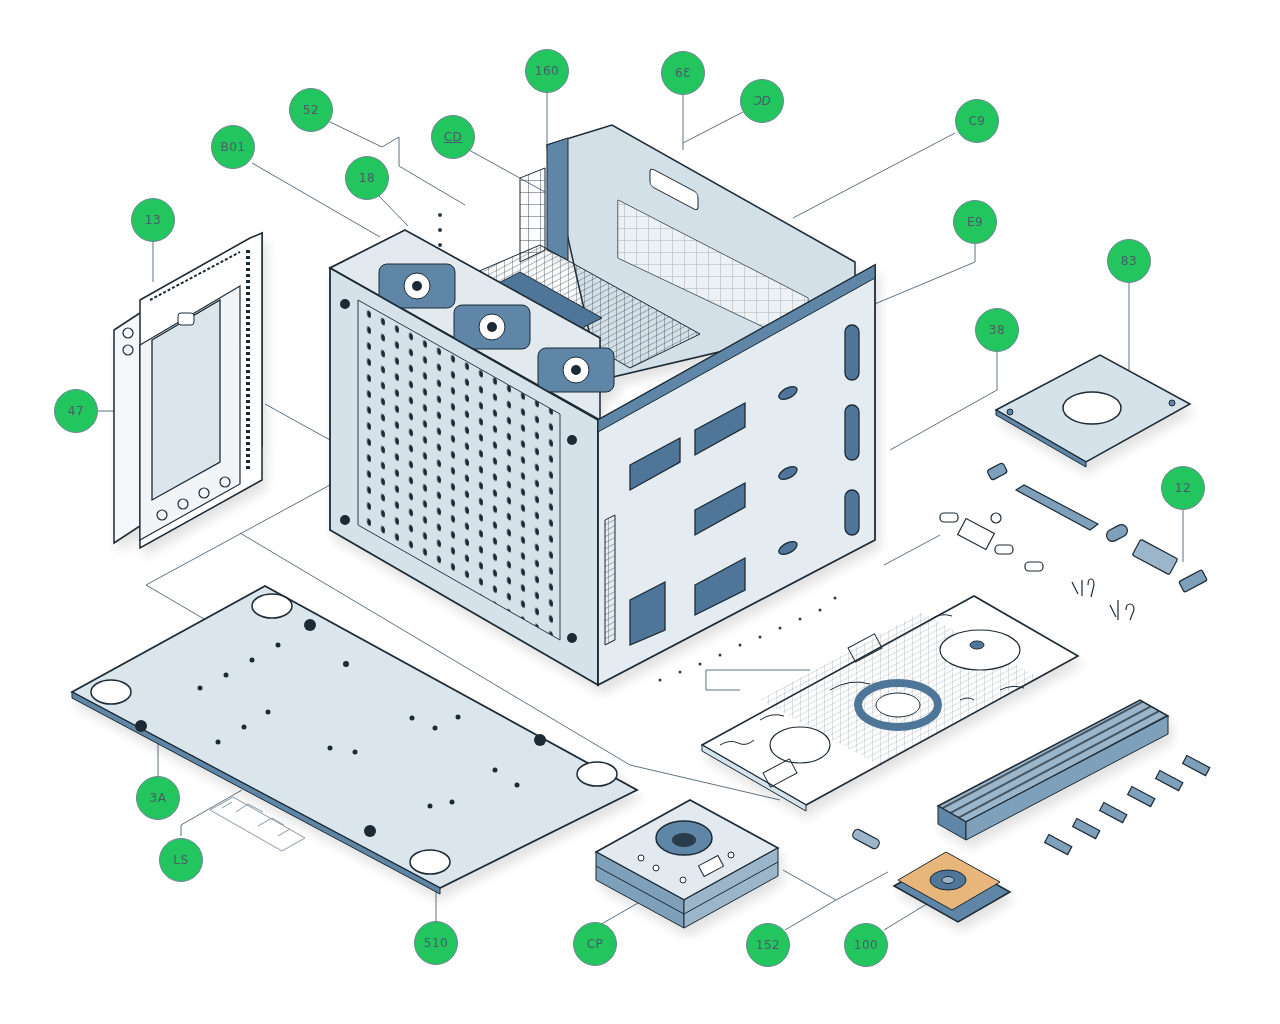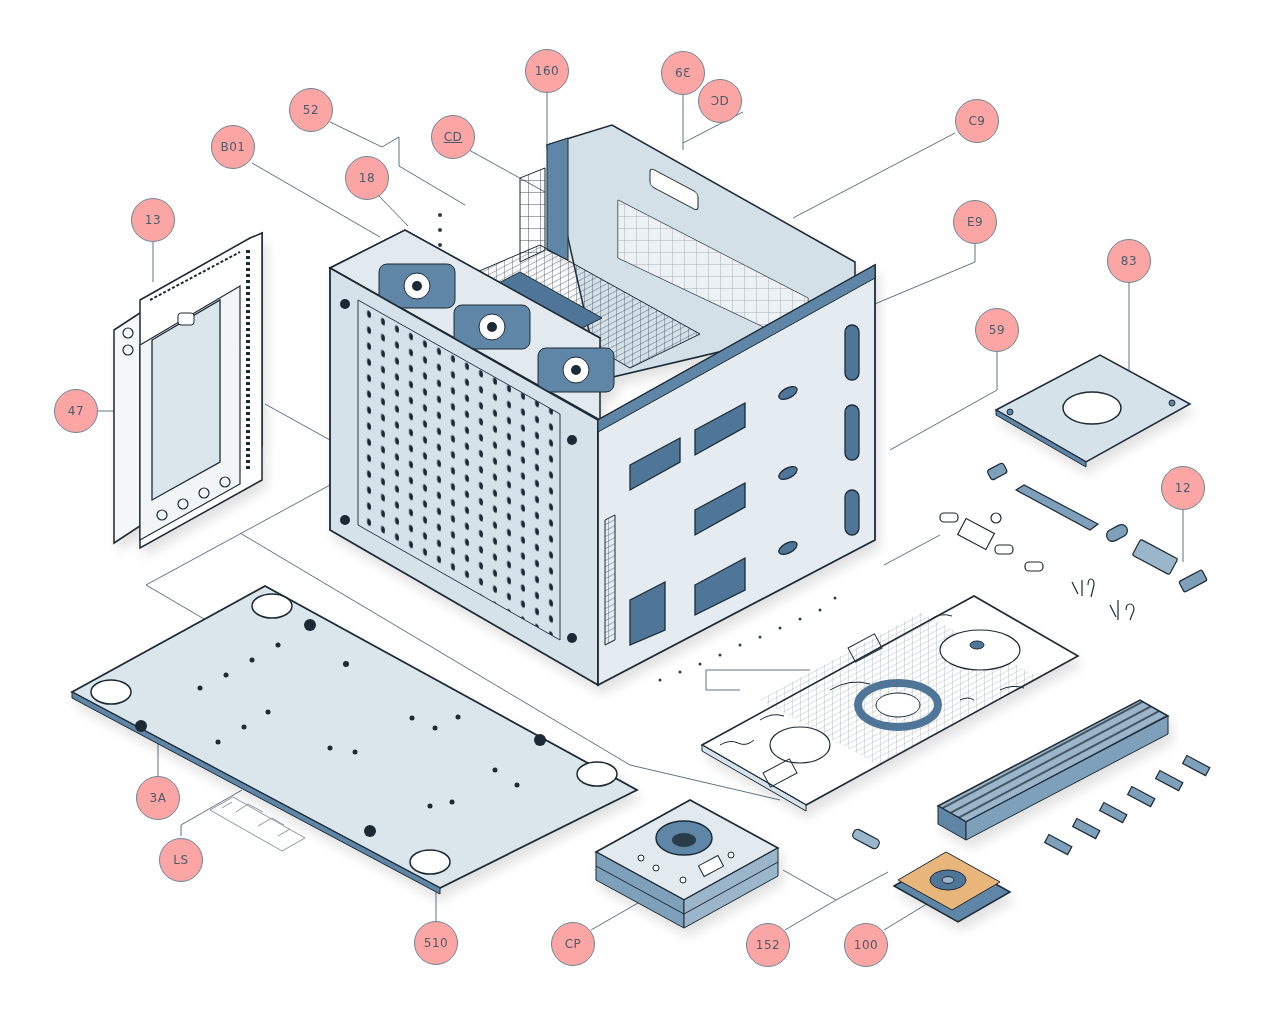--- a/index.html
+++ b/index.html
@@ -1,19 +1,19 @@
 <!DOCTYPE html>
 <html><head>
   <meta charset="utf-8">
   <style>
     html, body { margin: 0; padding: 0; background: #ffffff; }
     body { width: 1280px; height: 1024px; overflow: hidden; font-family: "Liberation Sans", sans-serif; }
     #canvas { position: absolute; left: 0; top: 0; width: 1280px; height: 1024px; }
     .callout { position: absolute; width: 44px; height: 44px; margin-left: -22px; margin-top: -22px;
-      border-radius: 50%; border: 1px solid #6f8596; background: #fca5a5; box-sizing: border-box;
+      border-radius: 50%; border: 1px solid #6f8596; background: #22c55e; box-sizing: border-box;
       display: flex; align-items: center; justify-content: center; color: #4b5b68;
       font-family: "DejaVu Sans", sans-serif; font-size: 12px; letter-spacing: 0.5px; cursor: pointer; }
   </style>
 </head>
 <body>
 
 <svg id="canvas" viewBox="0 0 1280 1024" xmlns="http://www.w3.org/2000/svg">
   <defs>
     <pattern id="grid" width="12" height="12" patternUnits="userSpaceOnUse">
       <path d="M12 0 L0 0 0 12" fill="none" stroke="#1d2a35" stroke-width="0.8"></path>
@@ -280,30 +280,30 @@
     <circle cx="440" cy="215" r="2"></circle>
       <circle cx="440" cy="230" r="2"></circle>
       <circle cx="440" cy="245" r="2"></circle>
   </g>
 </svg>
 
 <div id="callouts">
     <div class="callout" style="left: 547px; top: 71px;">160</div>
     <div class="callout" style="left: 683px; top: 73px;">6Ɛ</div>
     <div class="callout" style="left: 311px; top: 110px;">52</div>
-    <div class="callout" style="left: 720px; top: 101px;">ↃD</div>
+    <div class="callout" style="left: 762px; top: 101px; font-style: italic;">ↃD</div>
     <div class="callout" style="left: 453px; top: 137px; text-decoration: underline;">CD</div>
     <div class="callout" style="left: 977px; top: 121px; text-align: center;">C9</div>
     <div class="callout" style="left: 233px; top: 147px;">B01</div>
     <div class="callout" style="left: 367px; top: 178px;">18</div>
     <div class="callout" style="left: 153px; top: 220px;">13</div>
     <div class="callout" style="left: 975px; top: 222px;">E9</div>
     <div class="callout" style="left: 1129px; top: 261px;">83</div>
-    <div class="callout" style="left: 997px; top: 330px;">59</div>
+    <div class="callout" style="left: 997px; top: 330px;">38</div>
     <div class="callout" style="left: 76px; top: 411px;">47</div>
     <div class="callout" style="left: 1183px; top: 488px; text-align: right;">12</div>
     <div class="callout" style="left: 158px; top: 798px;">3A</div>
     <div class="callout" style="left: 181px; top: 860px;">LS</div>
     <div class="callout" style="left: 436px; top: 943px;">510</div>
-    <div class="callout" style="left: 573px; top: 944px;">CP</div>
+    <div class="callout" style="left: 595px; top: 944px;">CP</div>
     <div class="callout" style="left: 768px; top: 945px;">152</div>
     <div class="callout" style="left: 866px; top: 945px;">100</div>
   </div>
 
 </body></html>

